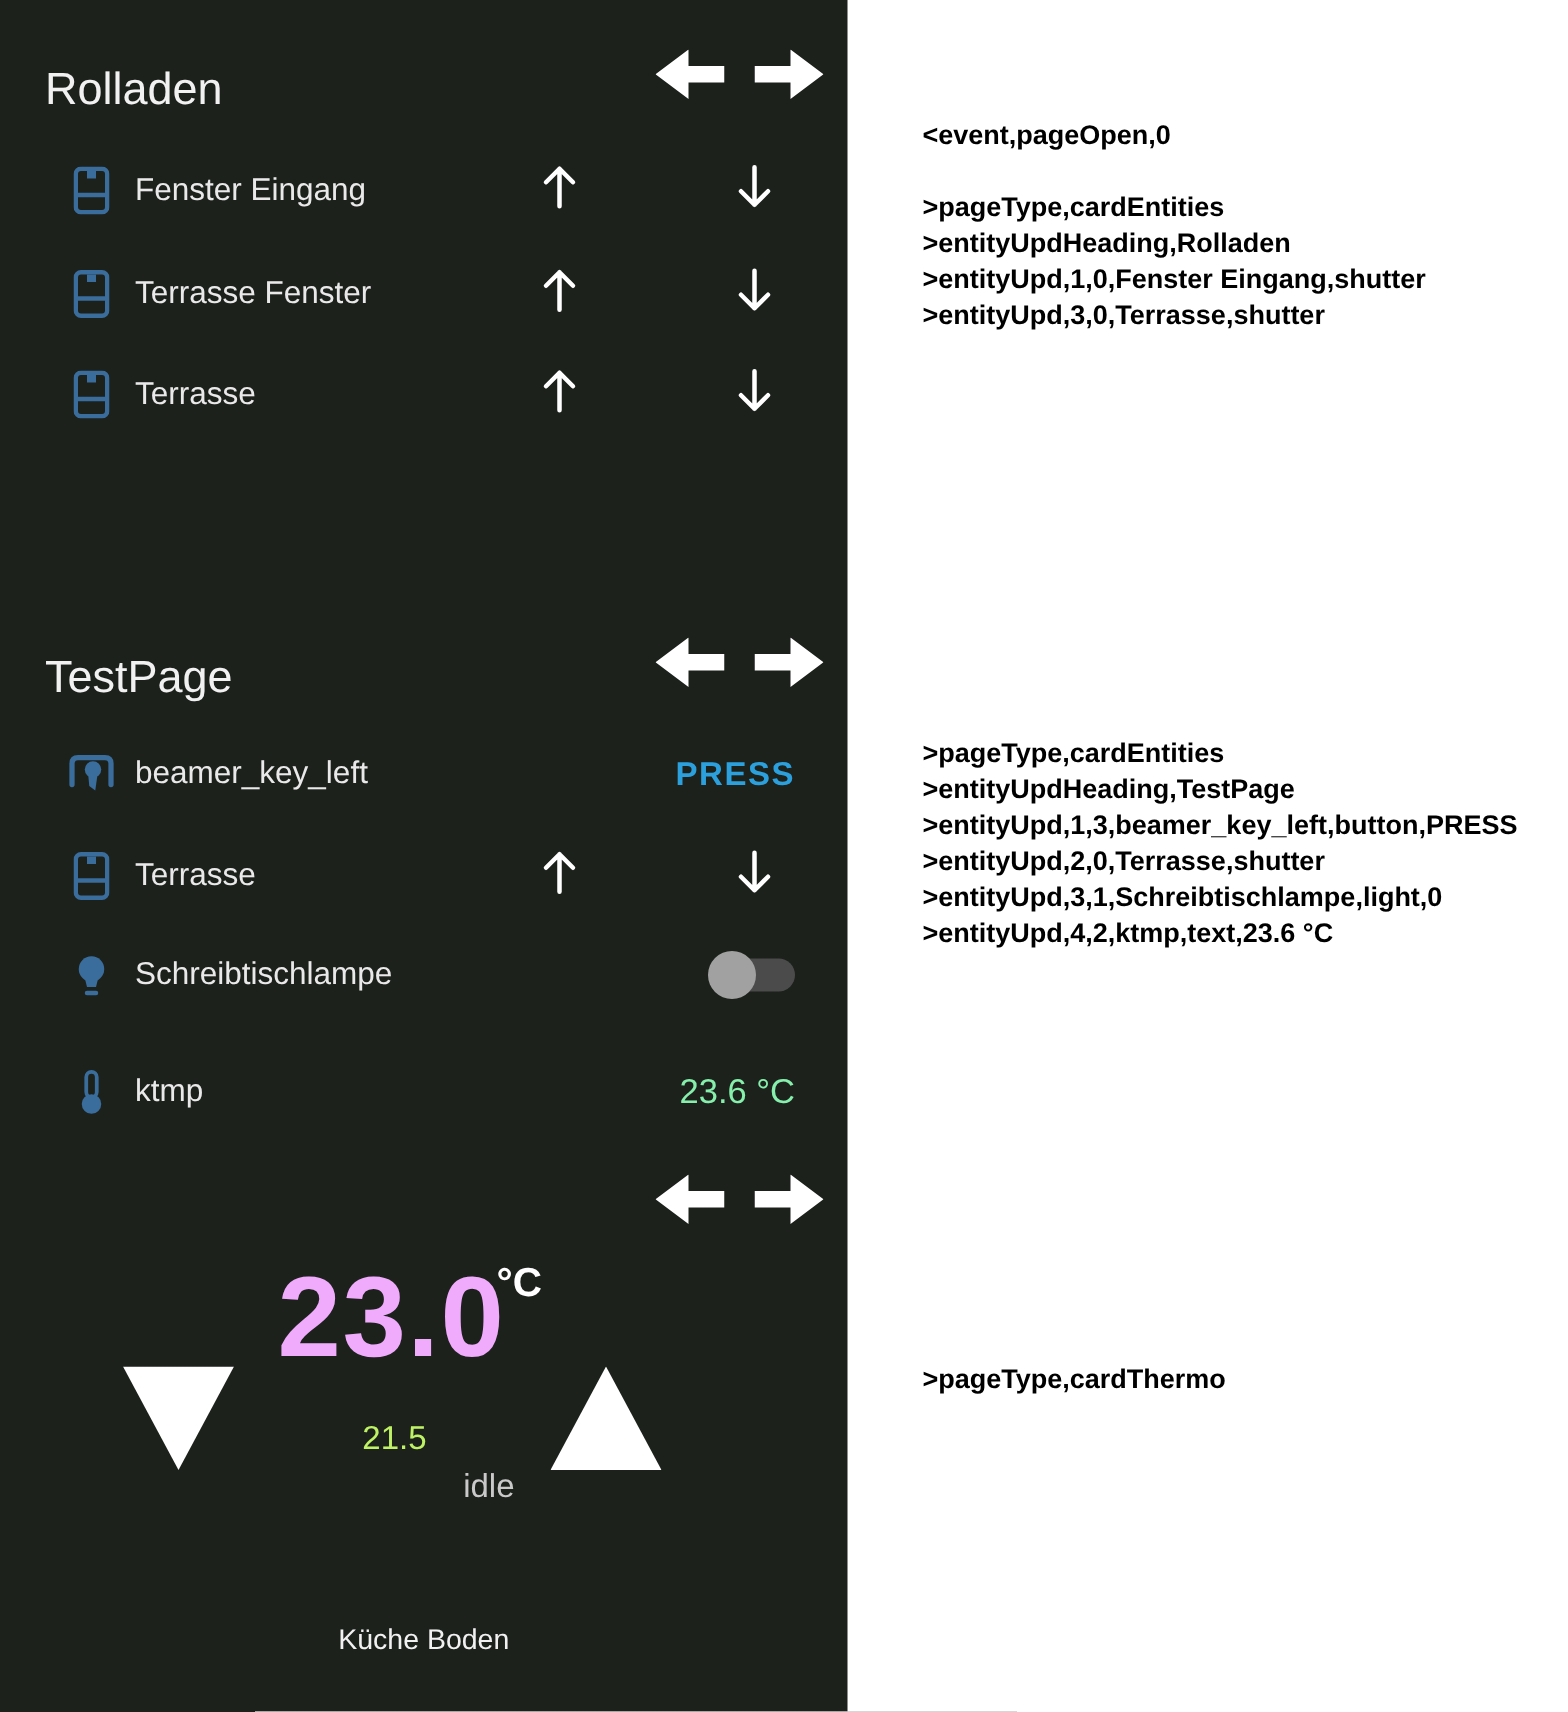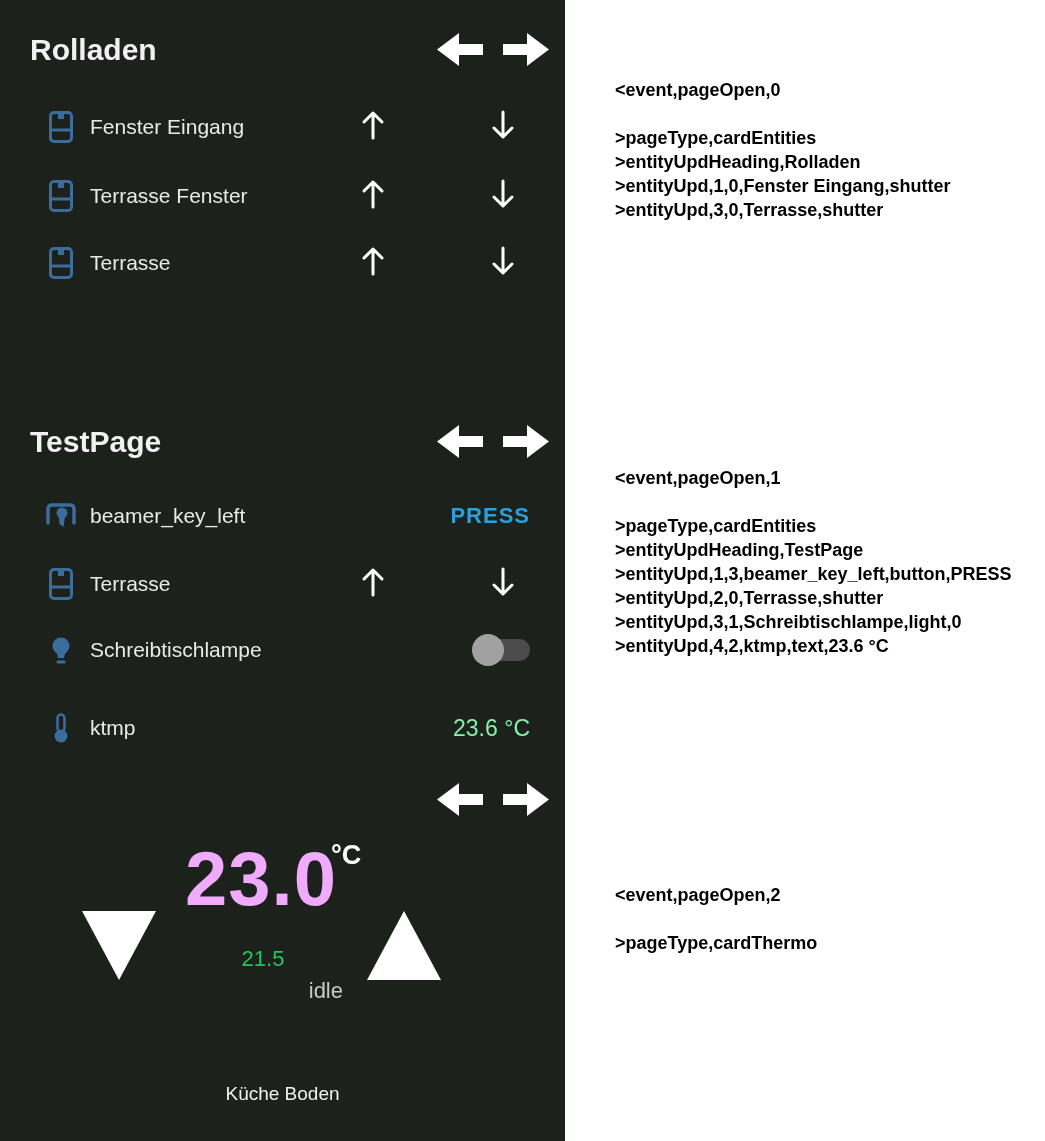--- a/index.html
+++ b/index.html
@@ -4,21 +4,21 @@
 <style>
   * { margin:0; padding:0; box-sizing:border-box; }
   html,body { width:1045px; height:1141px; background:#ffffff;
               font-family:"Liberation Sans", sans-serif; overflow:hidden; }
   .stage { position:relative; width:1045px; height:1141px; background:#ffffff; }
 
   
   .panel { position:absolute; left:0; top:0; width:565px; height:1141px; background:#1c211c; }
 
   .card-header { position:absolute; left:30px; font-size:30px; line-height:36px;
-                 color:#f1f1f1; font-weight:700; }
+                 color:#f1f1f1; font-weight:400;margin-top:10px; }
   .hdr-1 { top:32px; } .hdr-2 { top:424px; }
 
   .nav-arrows { position:absolute; left:437px; width:112px; display:flex;
                 justify-content:space-between; }
   .nav-1 { top:33px; } .nav-2 { top:425px; } .nav-3 { top:783px; }
   .nav-arrows svg { display:block; }
 
   .entity-row { position:absolute; left:0; width:565px; height:44px; }
   .r1-0 { top:105px;padding-left:20px; } .r1-1 { top:174px; } .r1-2 { top:241px; }
   .r2-0 { top:494px; } .r2-1 { top:562px; } .r2-2 { top:628px; } .r2-3 { top:706px; }
@@ -44,21 +44,21 @@
   .toggle-knob  { position:absolute; left:0; top:0; width:32px; height:32px;
                   border-radius:50%; background:#a1a1a1; }
 
   
   .thermo-temp  { position:absolute; left:185px; top:843px; font-size:76px; line-height:72px;
                   font-weight:700; color:#f0abfc; letter-spacing:1px; }
   .thermo-unit  { position:absolute; left:331px; top:840px; font-size:27px; font-weight:700; color:#ffffff; }
   .thermo-down  { position:absolute; left:82px;  top:911px; }
   .thermo-up    { position:absolute; left:367px; top:911px; }
   .thermo-target{ position:absolute; left:183px; top:946px; width:160px; text-align:center;
-                  font-size:22px; color:#22c55e; }
+                  font-size:22px; color:#bef264; }
   .thermo-state { position:absolute; left:183px; top:978px; width:160px; text-align:right;
                   font-size:22px; color:#c9c9c9; }
   .thermo-title { position:absolute; left:0; top:1083px; width:565px; text-align:center;
                   font-size:19px; color:#f1f1f1; }
 
   
   .log-block { position:absolute; left:615px; color:#000000; font-weight:700;
                font-size:18px; }
   .log-line  { height:24px; line-height:24px; white-space:pre; }
   .blk-0 { top:78px; } .blk-1 { top:466px; } .blk-2 { top:883px; }
@@ -266,29 +266,27 @@
   <div class="log-block blk-0">
     <div class="log-line">&lt;event,pageOpen,0</div>
     <div class="log-line"></div>
     <div class="log-line">&gt;pageType,cardEntities</div>
     <div class="log-line">&gt;entityUpdHeading,Rolladen</div>
     <div class="log-line">&gt;entityUpd,1,0,Fenster Eingang,shutter</div>
     <div class="log-line">&gt;entityUpd,3,0,Terrasse,shutter</div>
   </div>
 
   <div class="log-block blk-1">
-    <div class="log-line">&lt;event,pageOpen,1</div>
     <div class="log-line"></div>
     <div class="log-line">&gt;pageType,cardEntities</div>
     <div class="log-line">&gt;entityUpdHeading,TestPage</div>
     <div class="log-line">&gt;entityUpd,1,3,beamer_key_left,button,PRESS</div>
     <div class="log-line">&gt;entityUpd,2,0,Terrasse,shutter</div>
     <div class="log-line">&gt;entityUpd,3,1,Schreibtischlampe,light,0</div>
     <div class="log-line">&gt;entityUpd,4,2,ktmp,text,23.6 °C</div>
   </div>
 
   <div class="log-block blk-2">
-    <div class="log-line">&lt;event,pageOpen,2</div>
     <div class="log-line"></div>
     <div class="log-line">&gt;pageType,cardThermo</div>
   </div>
 
 </div>
 
 </body></html>

